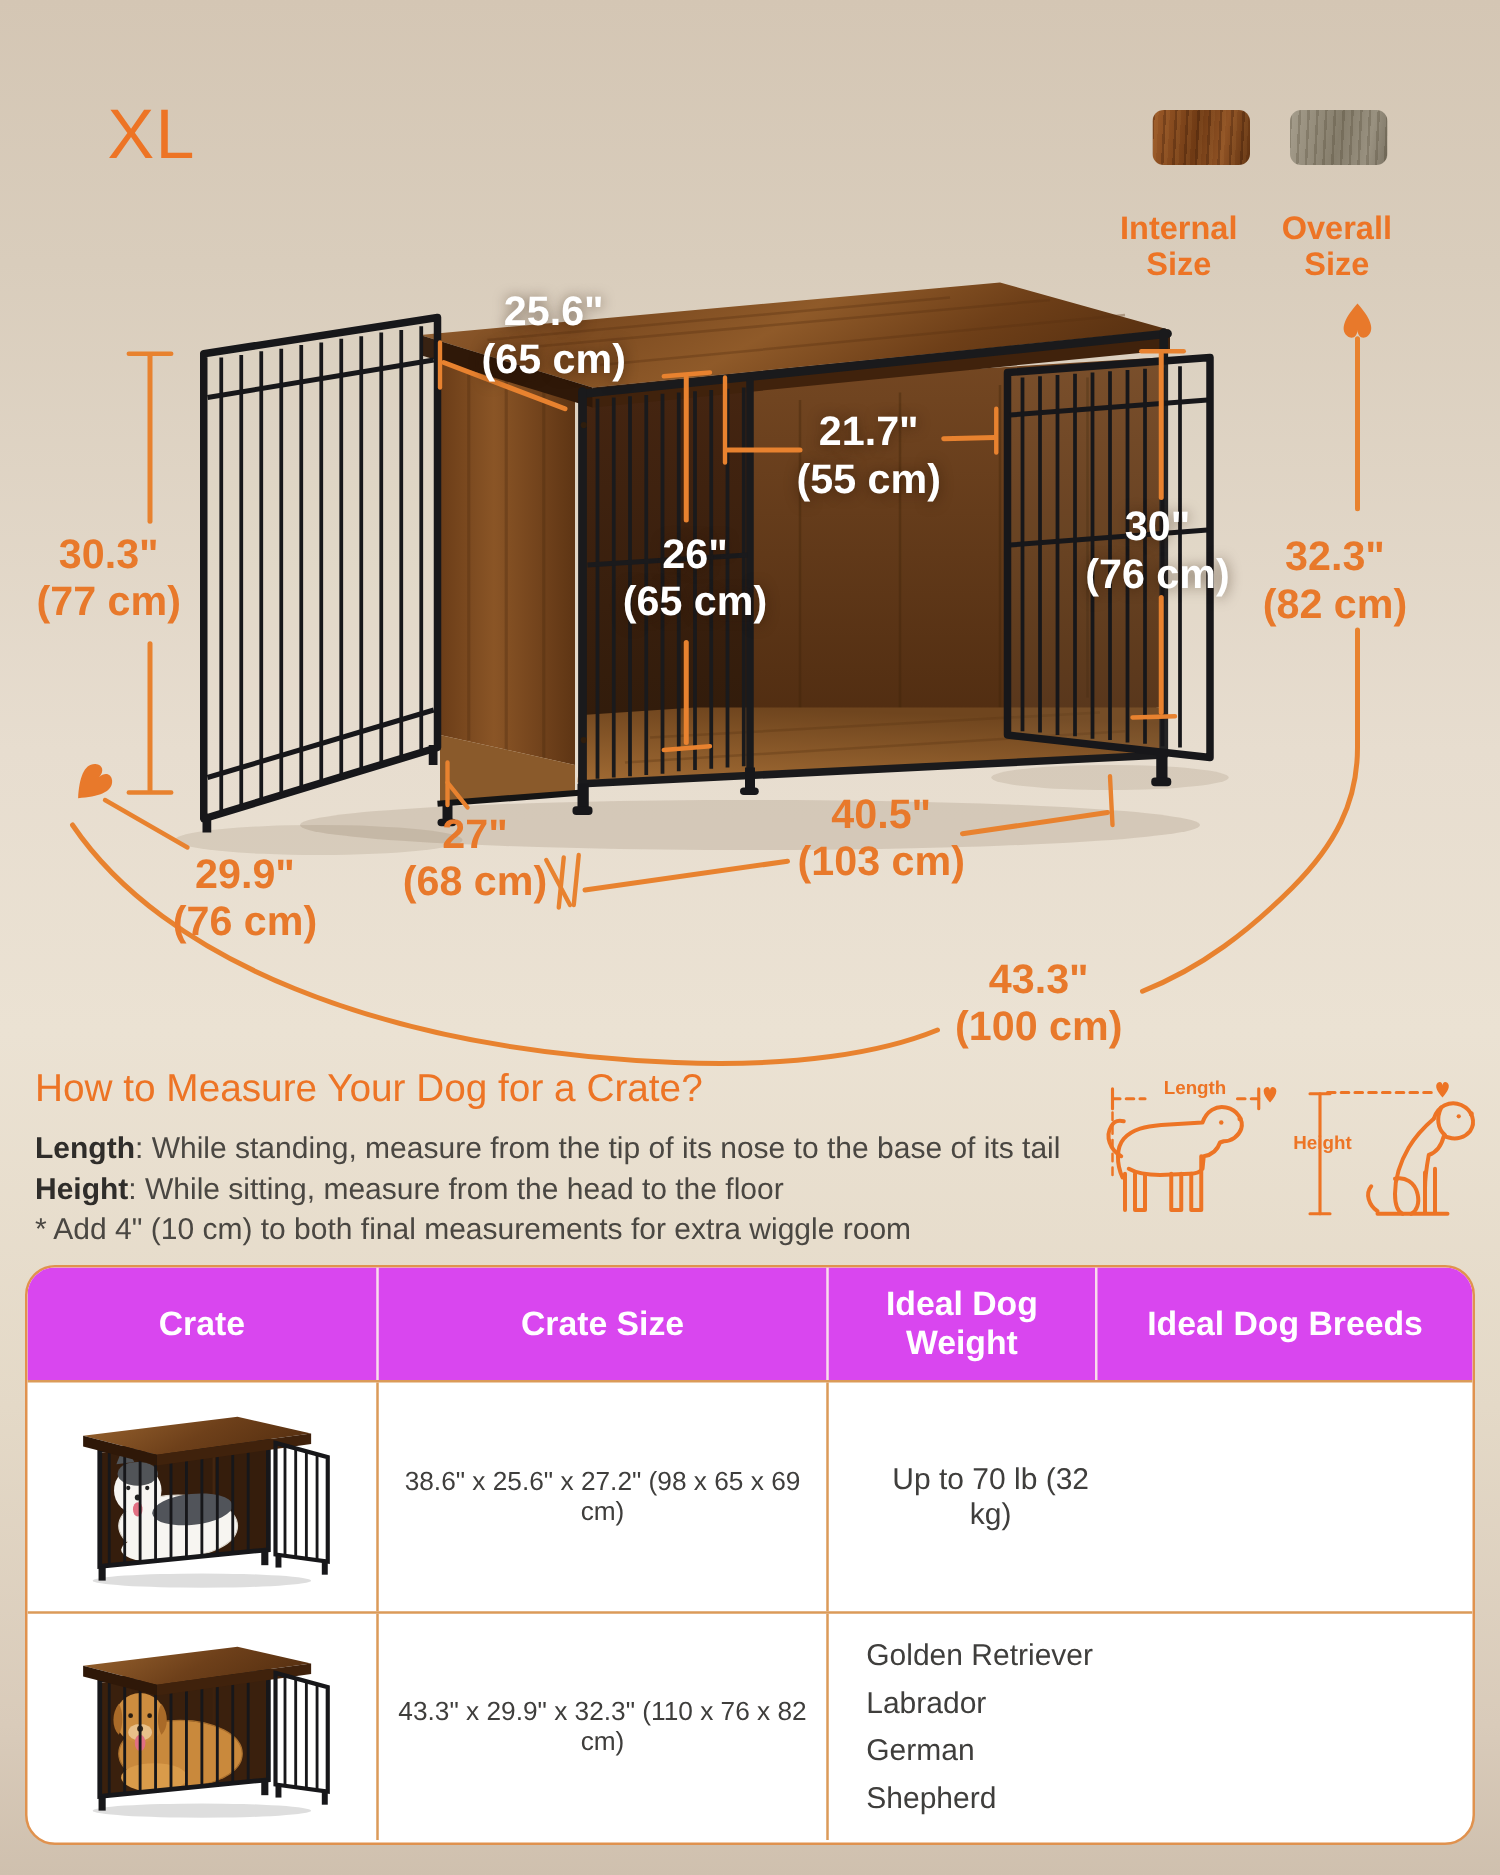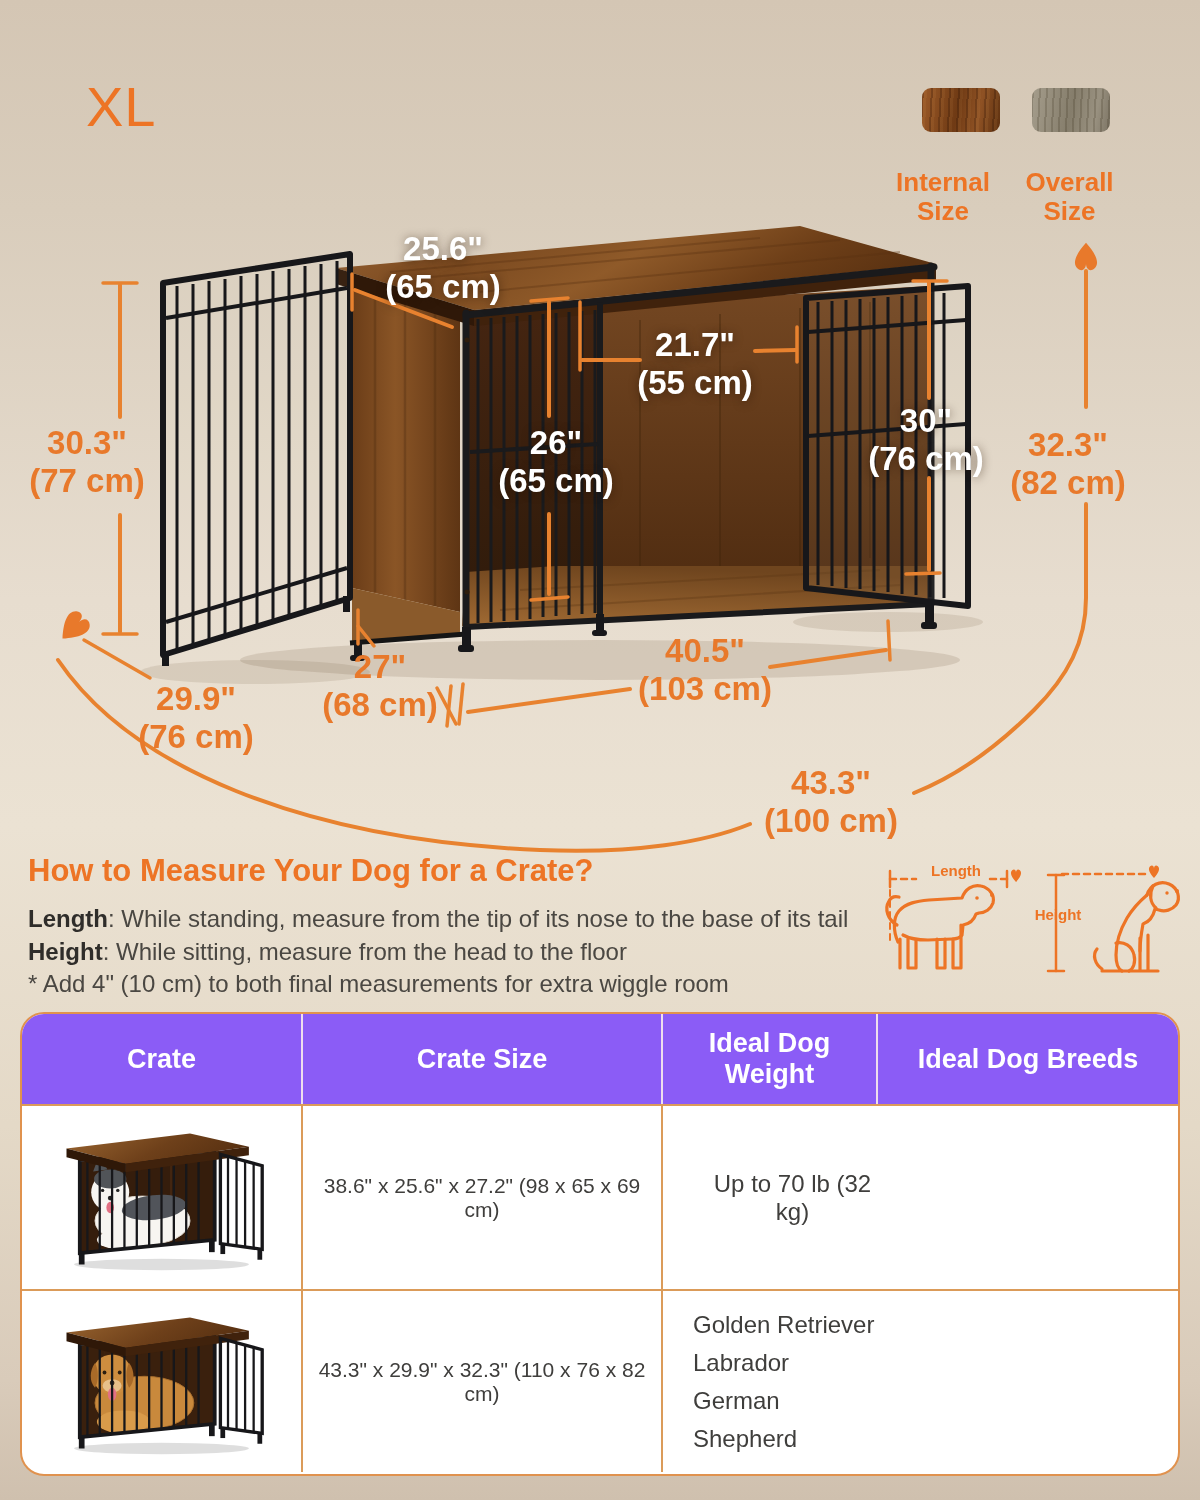--- a/index.html
+++ b/index.html
@@ -17,31 +17,31 @@
   .sw-overall{left:1032px;background:
      repeating-linear-gradient(93deg,rgba(40,30,10,.18) 0 2px,transparent 2px 7px),
      linear-gradient(100deg,#a59d8c,#857d6b 50%,#999180 80%,#7c7464);}
   .legend{top:168px;font-size:26px;line-height:29px;font-weight:700;color:#ED7425;text-align:center;}
   .lg-internal{left:878px;width:130px;}
   .lg-overall{left:1002px;width:135px;}
   .dim{font-weight:700;font-size:33px;line-height:38px;text-align:center;}
   .dim span{display:block;}
   .dim-w{color:#ffffff;text-shadow:0 1px 10px rgba(40,20,5,.55);}
   .dim-o{color:#E8792B;}
-  .sec-title{left:28px;top:853px;font-size:31px;font-weight:700;color:#ED7425;}
+  .sec-title{left:28px;top:853px;font-size:31px;font-weight:400;color:#ED7425;}
   .sec-body{left:28px;top:903px;width:850px;font-size:24px;line-height:32.5px;color:#4a4742;}
   .sec-body b{color:#2f2d2a;}
   .mini-label{font-size:15px;font-weight:700;color:#ED7425;text-align:center;}
   .size-table{
     left:20px;top:1012px;width:1160px;height:464px;background:#ffffff;
     border:2px solid #E0924E;border-radius:24px;box-sizing:border-box;overflow:hidden;
     display:grid;grid-template-rows:90px 185px 183px;
   }
   .t-row{display:grid;grid-template-columns:281px 360px 215px 300px;}
-  .t-head{background:#8b5cf6;}
+  .t-head{background:#d946ef;}
   .t-head .t-cell{color:#ffffff;font-size:27px;line-height:31px;font-weight:700;
     display:flex;align-items:center;justify-content:center;text-align:center;
     border-right:2px solid rgba(255,245,235,.85);}
   .t-cell:last-child{border-right:none!important;border-radius:22px;}
   .t-body{border-top:2px solid #DB9B59;}
   .t-body .t-cell{border-right:2px solid #DB9B59;display:flex;align-items:center;justify-content:center;color:#3f3e3c;}
   .c-size{font-size:21px;text-align:center;padding:0 10px;}
   .c-weight{font-size:24px;text-align:center;padding-left:44px;}
   .c-breeds{font-size:24px;line-height:38px;justify-content:flex-start!important;padding-left:30px;white-space:pre-line;text-align:left;}
 </style>

